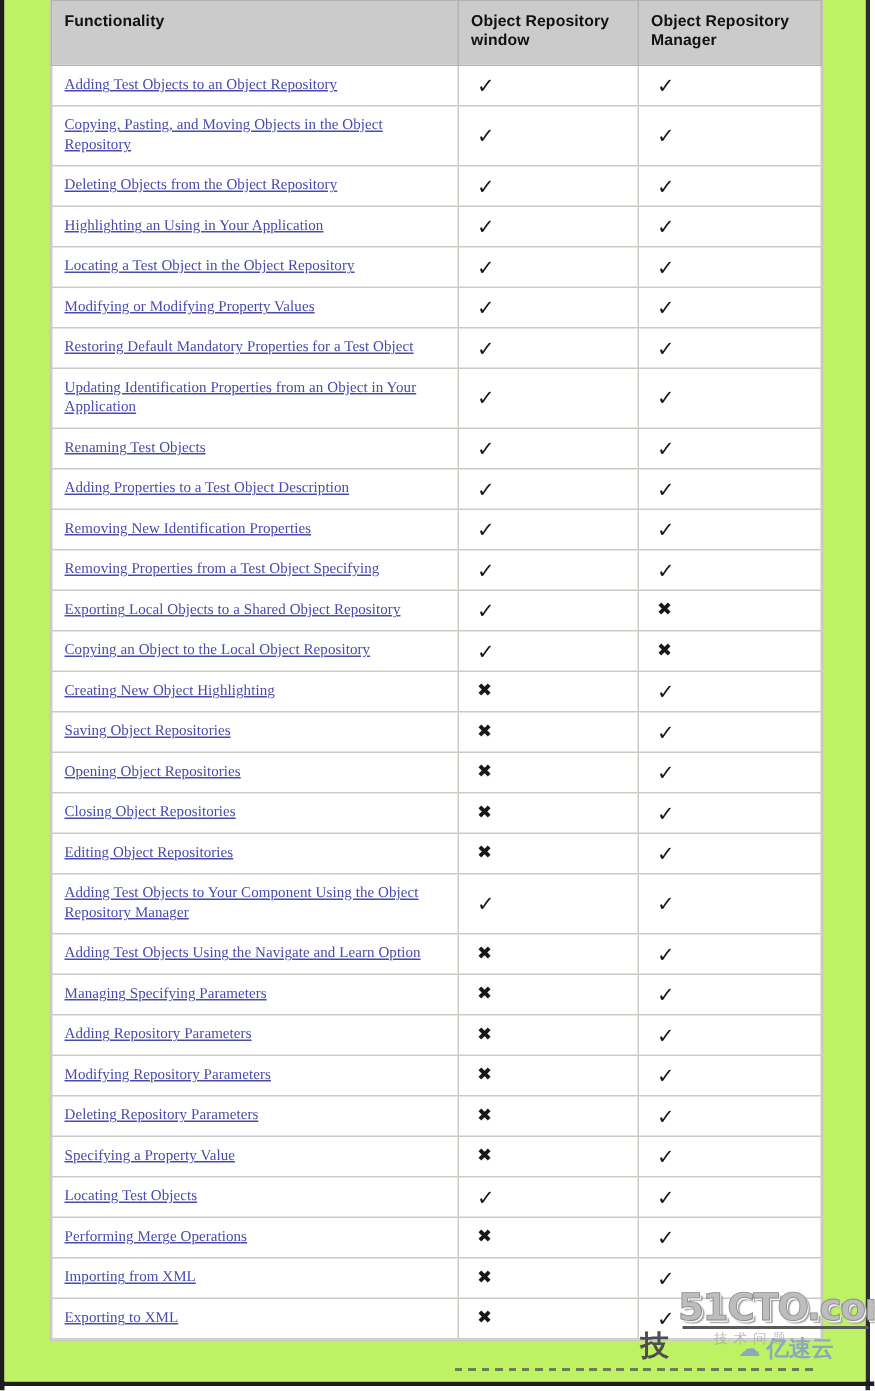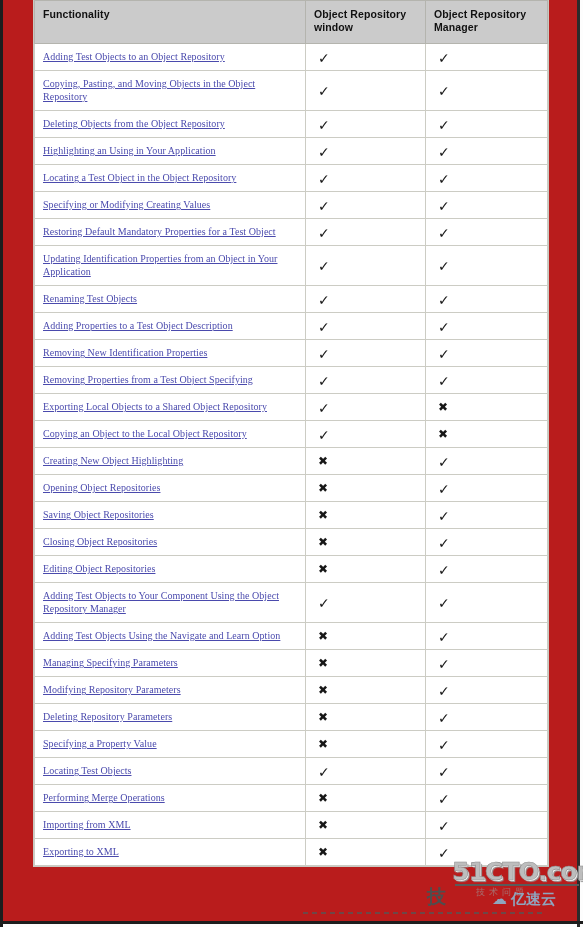--- a/index.html
+++ b/index.html
@@ -41,21 +41,21 @@
     width: 240px; height: 2px;
     background: repeating-linear-gradient(to right,#555 0 5px, transparent 5px 9px);
     opacity: .75;
   }
 
   #sheet {
     position: absolute;
     left: 3px; top: 0;
     width: 574px;
     height: 921px;
-    background: #b91c1c;
+    background: #bef264;
   }
 
   
   #matrix-wrap {
     position: absolute;
     left: 31px;
     top: 0px;
     width: 513px;
   }
   table.matrix {
@@ -226,21 +226,21 @@
             <td class="func"><span class="lnk">Highlighting an Using in Your Application</span></td>
             <td class="mark"><span class="yes">✓</span></td>
             <td class="mark"><span class="yes">✓</span></td>
           </tr>
           <tr>
             <td class="func"><span class="lnk">Locating a Test Object in the Object Repository</span></td>
             <td class="mark"><span class="yes">✓</span></td>
             <td class="mark"><span class="yes">✓</span></td>
           </tr>
           <tr>
-            <td class="func"><span class="lnk">Specifying or Modifying Creating Values</span></td>
+            <td class="func"><span class="lnk">Modifying or Modifying Property Values</span></td>
             <td class="mark"><span class="yes">✓</span></td>
             <td class="mark"><span class="yes">✓</span></td>
           </tr>
           <tr>
             <td class="func"><span class="lnk">Restoring Default Mandatory Properties for a Test Object</span></td>
             <td class="mark"><span class="yes">✓</span></td>
             <td class="mark"><span class="yes">✓</span></td>
           </tr>
           <tr>
             <td class="func"><span class="lnk">Updating Identification Properties from an Object in Your Application</span></td>
@@ -276,30 +276,30 @@
             <td class="func"><span class="lnk">Copying an Object to the Local Object Repository</span></td>
             <td class="mark"><span class="yes">✓</span></td>
             <td class="mark"><span class="no">✖</span></td>
           </tr>
           <tr>
             <td class="func"><span class="lnk">Creating New Object Highlighting</span></td>
             <td class="mark"><span class="no">✖</span></td>
             <td class="mark"><span class="yes">✓</span></td>
           </tr>
           <tr>
+            <td class="func"><span class="lnk">Saving Object Repositories</span></td>
+            <td class="mark"><span class="no">✖</span></td>
+            <td class="mark"><span class="yes">✓</span></td>
+          </tr>
+          <tr>
             <td class="func"><span class="lnk">Opening Object Repositories</span></td>
             <td class="mark"><span class="no">✖</span></td>
             <td class="mark"><span class="yes">✓</span></td>
           </tr>
           <tr>
-            <td class="func"><span class="lnk">Saving Object Repositories</span></td>
-            <td class="mark"><span class="no">✖</span></td>
-            <td class="mark"><span class="yes">✓</span></td>
-          </tr>
-          <tr>
             <td class="func"><span class="lnk">Closing Object Repositories</span></td>
             <td class="mark"><span class="no">✖</span></td>
             <td class="mark"><span class="yes">✓</span></td>
           </tr>
           <tr>
             <td class="func"><span class="lnk">Editing Object Repositories</span></td>
             <td class="mark"><span class="no">✖</span></td>
             <td class="mark"><span class="yes">✓</span></td>
           </tr>
           <tr>
@@ -307,20 +307,25 @@
             <td class="mark"><span class="yes">✓</span></td>
             <td class="mark"><span class="yes">✓</span></td>
           </tr>
           <tr>
             <td class="func"><span class="lnk">Adding Test Objects Using the Navigate and Learn Option</span></td>
             <td class="mark"><span class="no">✖</span></td>
             <td class="mark"><span class="yes">✓</span></td>
           </tr>
           <tr>
             <td class="func"><span class="lnk">Managing Specifying Parameters</span></td>
+            <td class="mark"><span class="no">✖</span></td>
+            <td class="mark"><span class="yes">✓</span></td>
+          </tr>
+          <tr>
+            <td class="func"><span class="lnk">Adding Repository Parameters</span></td>
             <td class="mark"><span class="no">✖</span></td>
             <td class="mark"><span class="yes">✓</span></td>
           </tr>
           <tr>
             <td class="func"><span class="lnk">Modifying Repository Parameters</span></td>
             <td class="mark"><span class="no">✖</span></td>
             <td class="mark"><span class="yes">✓</span></td>
           </tr>
           <tr>
             <td class="func"><span class="lnk">Deleting Repository Parameters</span></td>

